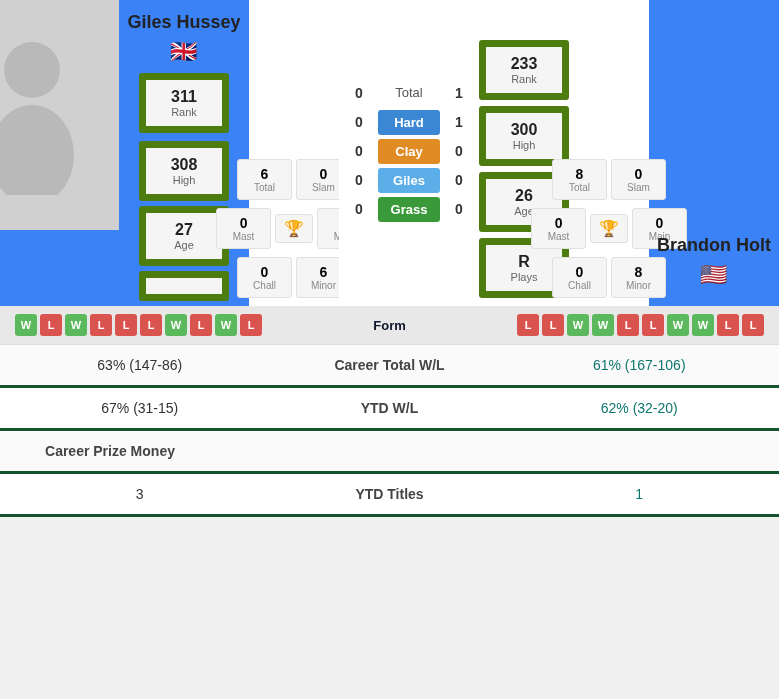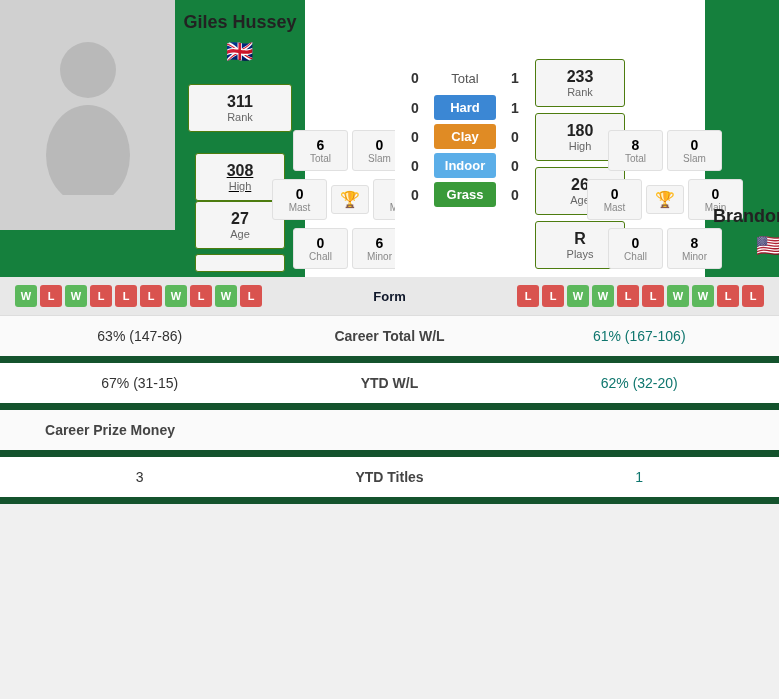--- a/index.html
+++ b/index.html
@@ -38,21 +38,21 @@
       margin-bottom: 6px;
     }
 
     .flag-icon {
       font-size: 22px;
       margin-bottom: 8px;
     }
 
     .mid-stat-box {
       background: #f5f5f5;
-      border: 1px solid #4d7c0f;
+      border: 7px solid #4d7c0f;
       border-radius: 3px;
       text-align: center;
       padding: 8px 15px;
       width: 100%;
     }
 
     .mid-stat-value {
       font-size: 16px;
       font-weight: bold;
       color: #222;
@@ -169,21 +169,21 @@
     .form-badge.l { background: #d9534f; }
 
     
     .stats-rows {
       background: #fff;
     }
 
     
     .stats-table-row {
       display: flex;
-      border-bottom: 7px solid #14532d;
+      border-bottom: 3px solid #14532d;
       align-items: center;
     }
 
     .stats-table-row:nth-child(odd) {
       background: #fafafa;
     }
 
     .stats-table-cell {
       padding: 12px 15px;
       font-size: 14px;
@@ -205,21 +205,22 @@
     .stats-table-cell.right {
       flex: 1;
       text-align: center;
       color: #0f766e;
     }
 
     
     .comparison-top {
       display: flex;
       width: 100%;
-      background: #15803d;
+      background: #3b82f6;
+      justify-content: flex-end;
     }
 
     .left-photo { width: 175px; flex-shrink: 0; }
 
     .player-details-left {
       width: 130px;
       flex-shrink: 0;
       display: flex;
       flex-direction: column;
       align-items: center;
@@ -301,31 +302,31 @@
       <svg viewBox="0 0 100 160" xmlns="http://www.w3.org/2000/svg">
         <circle cx="50" cy="35" r="28" fill="#aaa"></circle>
         <ellipse cx="50" cy="120" rx="42" ry="50" fill="#aaa"></ellipse>
       </svg>
     </div>
 
     <div class="player-details-left">
       <div class="player-name">Giles Hussey</div>
       <div class="flag-icon">🇬🇧</div>
 
-      <div class="mid-stat-box" style="margin-top:11px;width:104px;">
+      <div class="mid-stat-box" style="margin-top:0;width:90px;">
         <span class="mid-stat-value">311</span>
         <span class="mid-stat-label">Rank</span>
       </div>
 
-      <div class="mid-stat-box" style="margin-top:21px;width:90px;text-decoration:underline;">
+      <div class="mid-stat-box" style="margin-top:8px;width:90px;">
         <span class="mid-stat-value">308</span>
         <span class="mid-stat-label">High</span>
       </div>
 
-      <div class="mid-stat-box" style="width:90px;">
+      <div class="mid-stat-box" style="margin-top:5px;width:90px;">
         <span class="mid-stat-value">27</span>
         <span class="mid-stat-label">Age</span>
       </div>
 
       <div class="mid-stat-box" style="margin-top:5px;width:90px;">
         <span class="mid-stat-label"></span>
       </div>
     </div>
 
     <div style="display:flex;flex-direction:column;justify-content:flex-end;align-items:center;padding:40px 2px 8px;gap:4px;width:90px;background:#fff;">
@@ -377,40 +378,40 @@
       </div>
 
       <div class="court-row">
         <div class="court-score">0</div>
         <div class="court-btn clay">Clay</div>
         <div class="court-score">0</div>
       </div>
 
       <div class="court-row">
         <div class="court-score">0</div>
-        <div class="court-btn indoor">Indoor</div>
+        <div class="court-btn indoor">Giles</div>
         <div class="court-score">0</div>
       </div>
 
       <div class="court-row">
         <div class="court-score">0</div>
         <div class="court-btn grass">Grass</div>
         <div class="court-score">0</div>
       </div>
     </div>
 
     <div style="display:flex;flex-direction:column;justify-content:flex-end;align-items:center;padding:40px 2px 8px;gap:4px;width:90px;background:#fff;">
 
       <div class="mid-stat-box" style="width:90px;margin-bottom:2px;">
         <span class="mid-stat-value">233</span>
         <span class="mid-stat-label">Rank</span>
       </div>
 
       <div class="mid-stat-box" style="width:90px;margin-bottom:2px;">
-        <span class="mid-stat-value">180</span>
+        <span class="mid-stat-value">300</span>
         <span class="mid-stat-label">High</span>
       </div>
 
       <div class="mid-stat-box" style="width:90px;margin-bottom:2px;">
         <span class="mid-stat-value">26</span>
         <span class="mid-stat-label">Age</span>
       </div>
 
       <div class="mid-stat-box" style="width:90px;">
         <span class="mid-stat-value">R</span>

